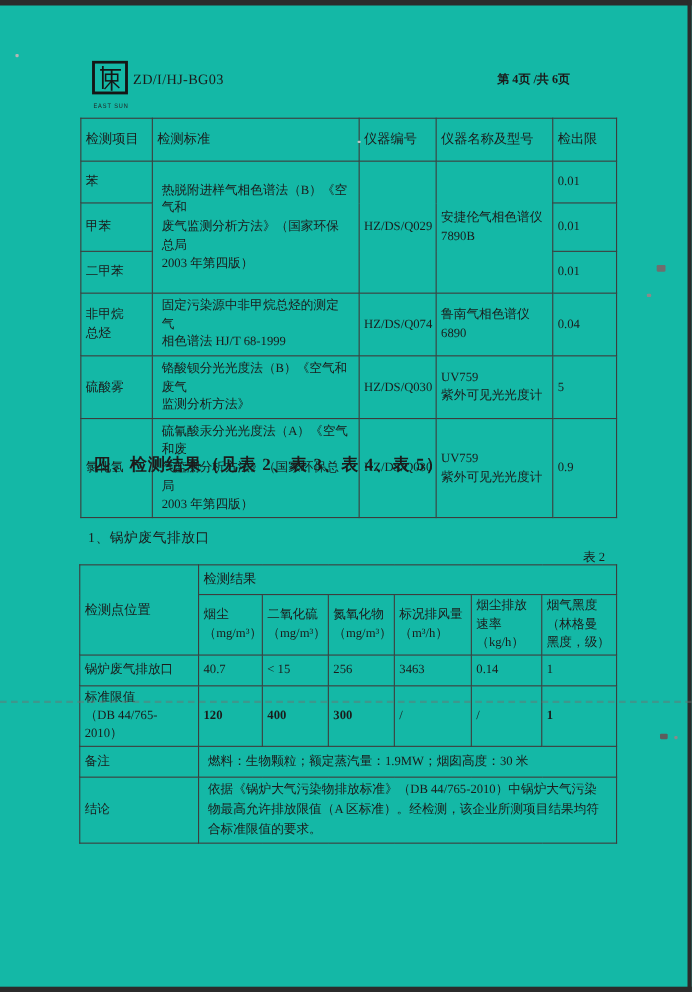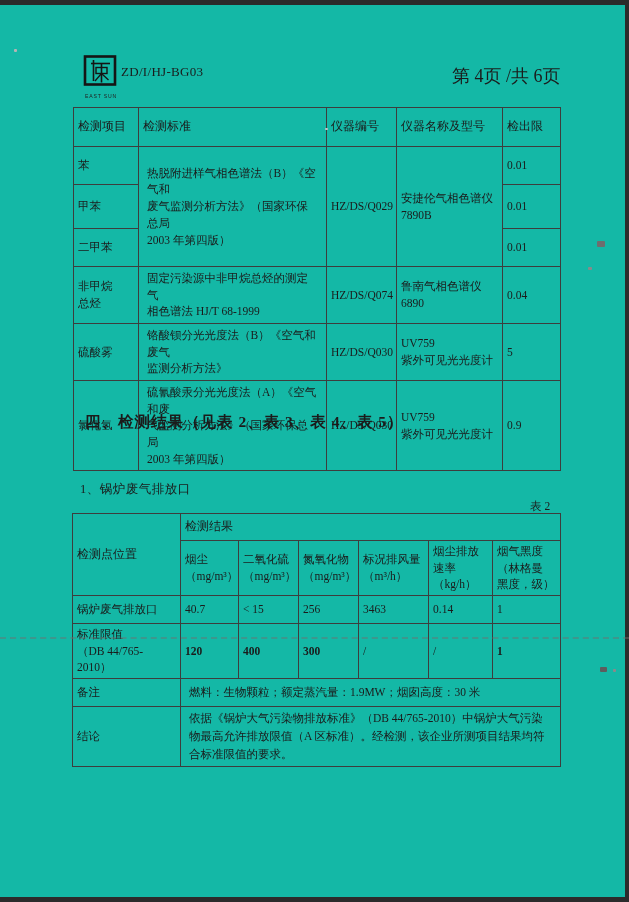--- a/index.html
+++ b/index.html
@@ -14,21 +14,21 @@
   .band-bottom { left:0; right:0; bottom:0; height:5px; }
 
   .abs { position:absolute; }
   .pre { white-space:pre-line;margin-left:36px; }
 
   
   .logo { left:79px; top:55px; width:44px; text-align:center; }
   .logo-caption { font-size:6px; letter-spacing:1px; color:#222; margin-top:0px; font-family:"Liberation Sans",sans-serif; transform:scaleX(.85); }
   .doc-code { left:121px; top:64px; font-size:13px; letter-spacing:.3px; }
   .commission { left:247px; top:64px; font-size:13px; }
-  .page-info { left:452px; top:64px; font-size:18px; }
+  .page-info { left:452px; top:64px; font-size:11px;font-weight:bold; }
 
   
   table { border-collapse:collapse; table-layout:fixed; }
   td { border:1px solid #3d3d3d; text-align:left; vertical-align:middle; padding:2px 4px; font-size:11.5px; line-height:1.45; }
   .t1 { left:73px; top:107px; width:487px; }
   .t2 { left:72px; top:513px; width:488px; }
   td.left { text-align:left; padding:3px 8px; }
   td.hdr { font-size:12px; }
   .bold { font-weight:600; }
 

